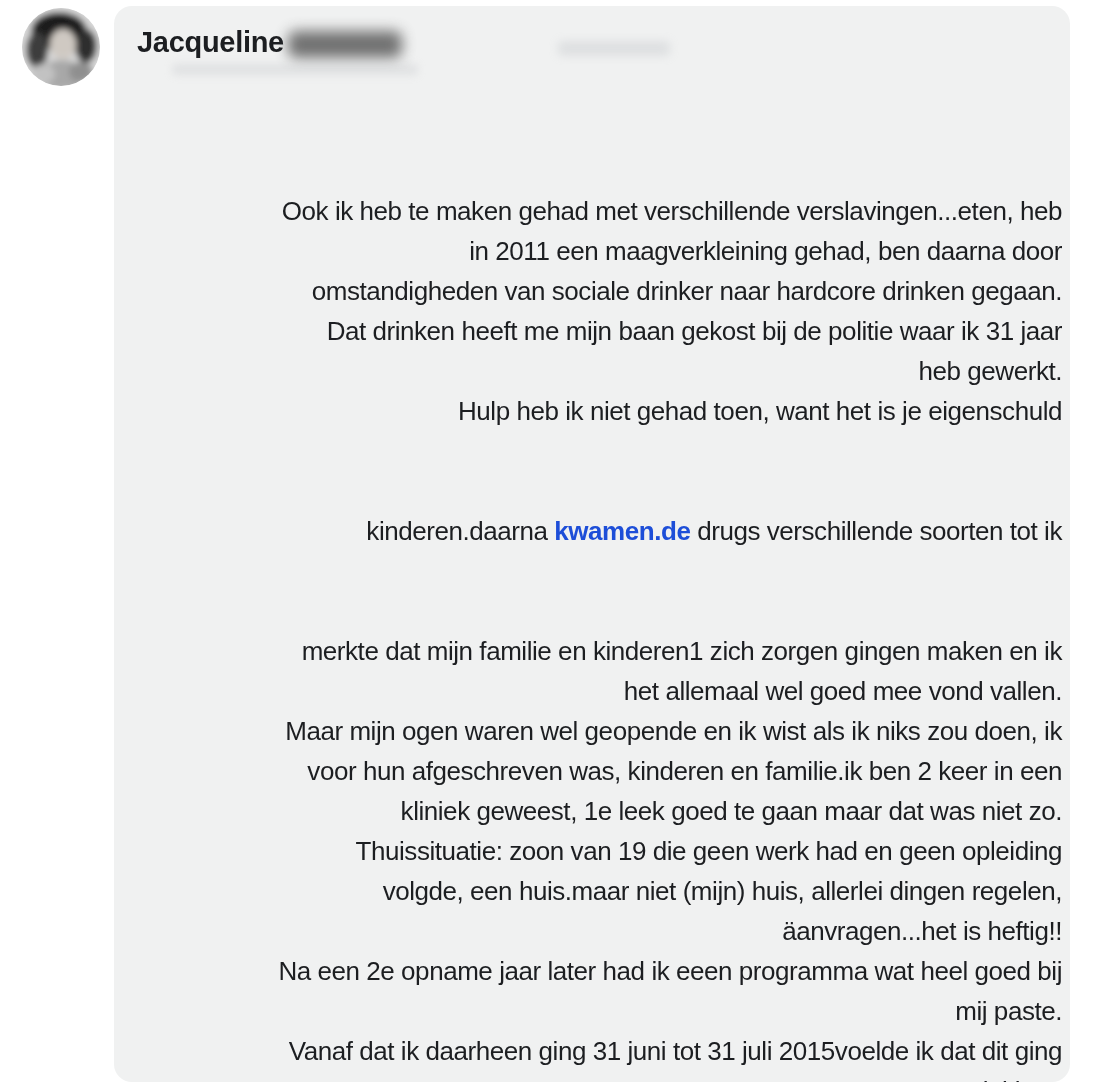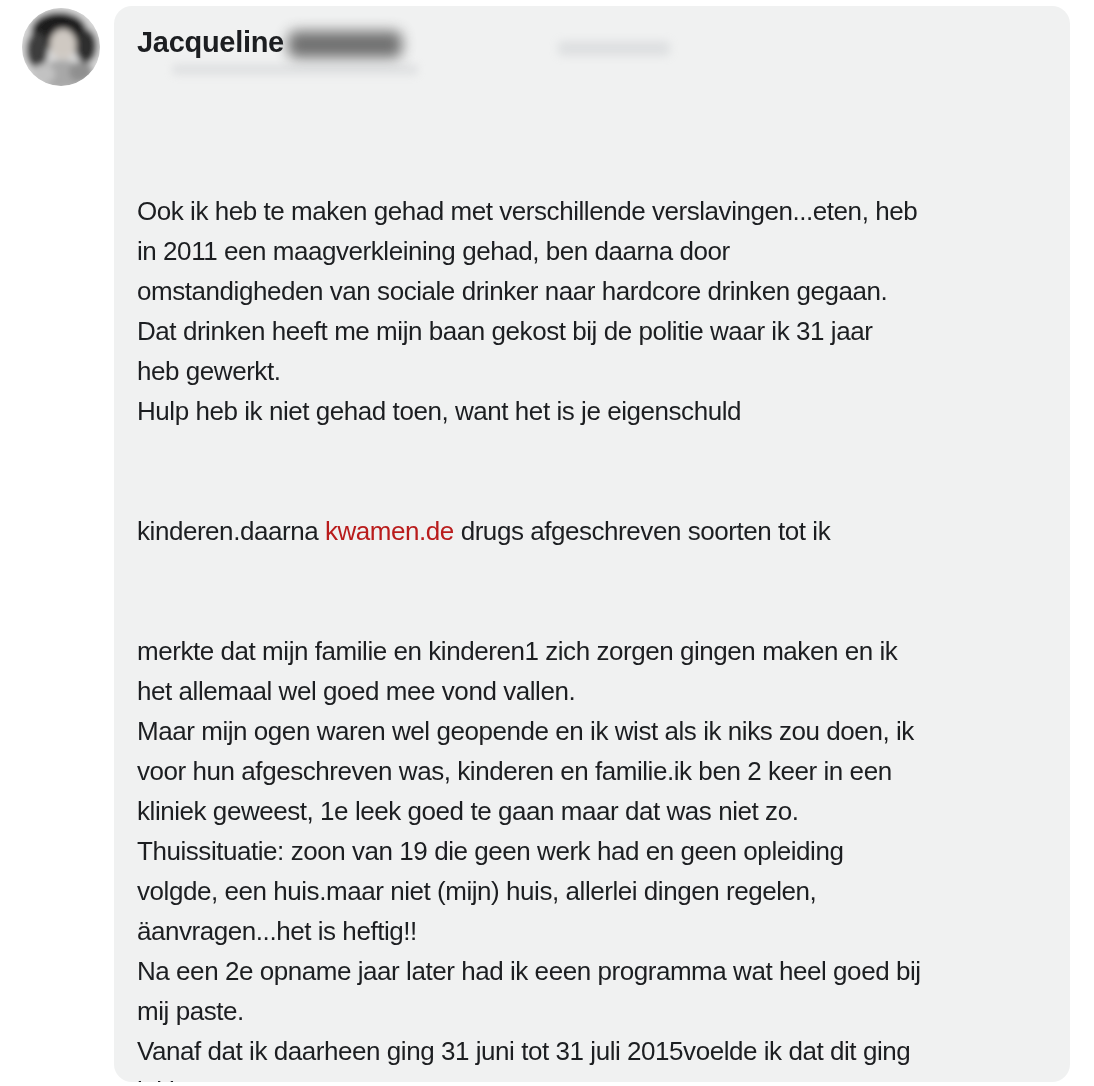--- a/index.html
+++ b/index.html
@@ -6,21 +6,21 @@
   body{
     width:1094px;height:1086px;position:relative;background:#ffffff;
     font-family:"Liberation Sans",sans-serif;overflow:hidden;
   }
   .avatar{
     position:absolute;left:22px;top:8px;width:78px;height:78px;
     border-radius:50%;overflow:hidden;background:#d9d9d9;
   }
   .bubble{
     position:absolute;left:114px;top:6px;width:956px;height:1076px;
-    background:#f0f1f1;border-radius:18px;overflow:hidden;
+    background:#f0f1f1;border-radius:18px;overflow:hidden;text-align:right;
   }
   .author{
     position:absolute;left:23px;top:16px;line-height:40px;
     font-size:29px;font-weight:700;color:#1c1e21;letter-spacing:-0.3px;
     cursor:pointer;
   }
   .redacted-surname{
     position:absolute;left:174px;top:25px;width:114px;height:27px;
     background:#404040;opacity:.72;filter:blur(7px);border-radius:8px;
   }
@@ -31,21 +31,21 @@
   .ghost-sub{
     position:absolute;left:58px;top:58px;width:246px;height:11px;
     background:#b6b9bd;opacity:.28;filter:blur(4px);border-radius:4px;
   }
   .body-text{
     position:absolute;left:23px;top:105px;width:925px;
     font-size:26px;line-height:40px;color:#1c1e21;
     letter-spacing:-0.45px;white-space:pre;
   }
   .t-line{height:40px;}
-  .link{color:#b91c1c;font-weight:400;text-decoration:none;cursor:pointer;}
+  .link{color:#1d4ed8;font-weight:700;text-decoration:none;cursor:pointer;}
 </style>
 </head>
 <body>
 
 <div>
 
   <div class="avatar">
     <svg width="78" height="78" viewBox="0 0 78 78" aria-hidden="true">
       <defs>
         <clipPath id="avclip">
@@ -71,18 +71,18 @@
   </div>
 
   <div class="bubble">
     <div class="author">Jacqueline</div>
     <div class="redacted-surname"></div>
     <div class="ghost-top"></div>
     <div class="ghost-sub"></div>
 
     <div class="body-text">
       <div><div class="t-line">Ook ik heb te maken gehad met verschillende verslavingen...eten, heb</div><div class="t-line">in 2011 een maagverkleining gehad, ben daarna door</div><div class="t-line">omstandigheden van sociale drinker naar hardcore drinken gegaan.</div><div class="t-line">Dat drinken heeft me mijn baan gekost bij de politie waar ik 31 jaar</div><div class="t-line">heb gewerkt.</div><div class="t-line">Hulp heb ik niet gehad toen, want het is je eigenschuld</div></div>
-      <div class="t-line"><span>kinderen.daarna </span><a class="link">kwamen.de</a><span> drugs afgeschreven soorten tot ik</span></div>
+      <div class="t-line"><span>kinderen.daarna </span><a class="link">kwamen.de</a><span> drugs verschillende soorten tot ik</span></div>
       <div><div class="t-line">merkte dat mijn familie en kinderen1 zich zorgen gingen maken en ik</div><div class="t-line">het allemaal wel goed mee vond vallen.</div><div class="t-line">Maar mijn ogen waren wel geopende en ik wist als ik niks zou doen, ik</div><div class="t-line">voor hun afgeschreven was, kinderen en familie.ik ben 2 keer in een</div><div class="t-line">kliniek geweest, 1e leek goed te gaan maar dat was niet zo.</div><div class="t-line">Thuissituatie: zoon van 19 die geen werk had en geen opleiding</div><div class="t-line">volgde, een huis.maar niet (mijn) huis, allerlei dingen regelen,</div><div class="t-line">äanvragen...het is heftig!!</div><div class="t-line">Na een 2e opname jaar later had ik eeen programma wat heel goed bij</div><div class="t-line">mij paste.</div><div class="t-line">Vanaf dat ik daarheen ging 31 juni tot 31 juli 2015voelde ik dat dit ging</div><div class="t-line">lukken!</div></div>
     </div>
   </div>
 
 </div>
 
 </body></html>

